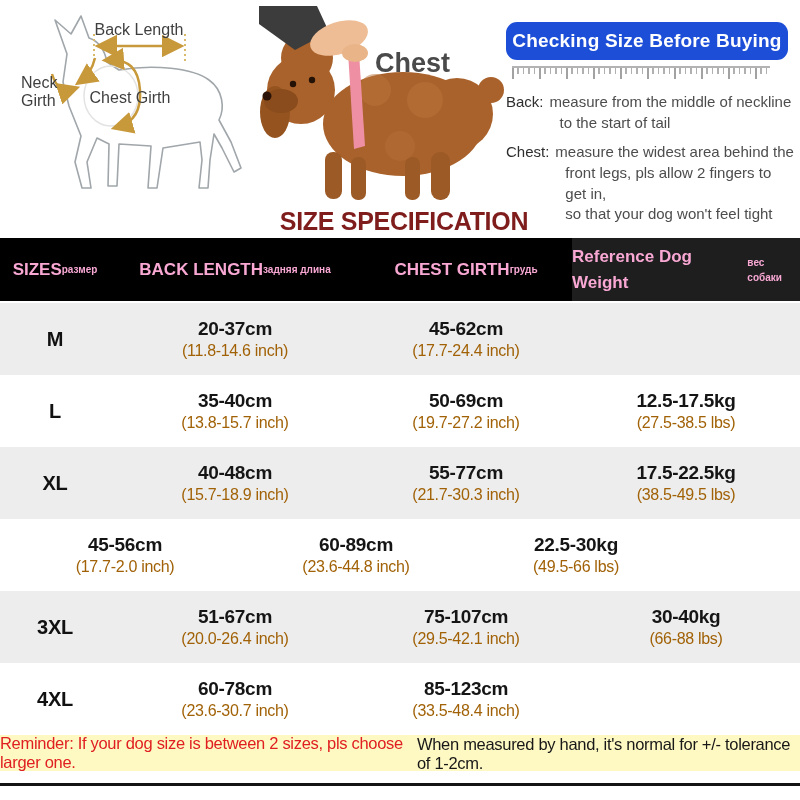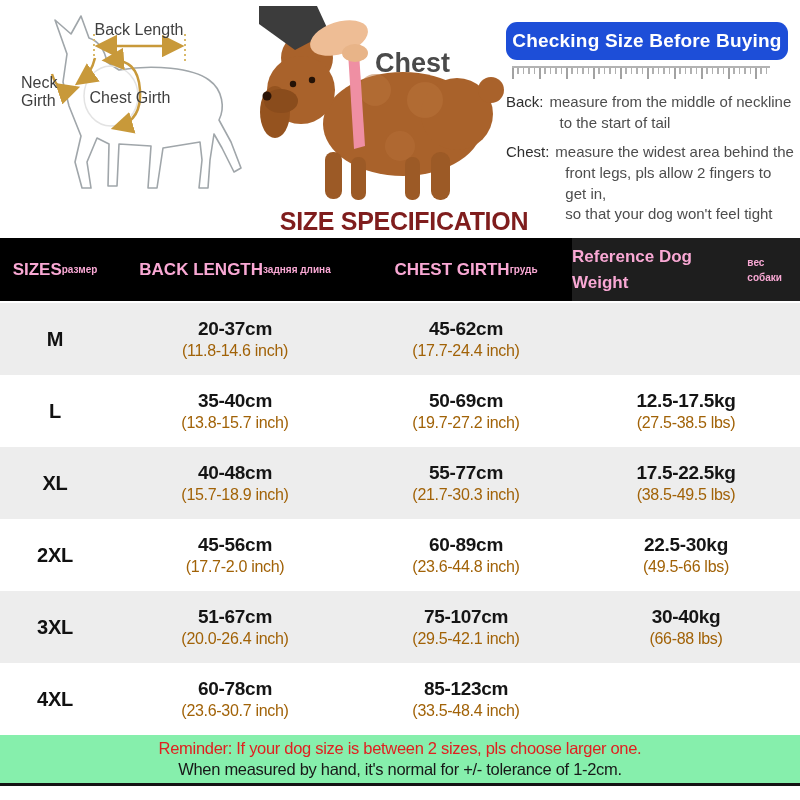--- a/index.html
+++ b/index.html
@@ -40,22 +40,22 @@
   .th.c4{background:#1E1E1E}
   .c1{width:110px}.c2{width:250px}.c3{width:212px}.c4{width:228px}
   .row{display:flex;height:72px}
   .row.alt{background:#EDEDED}
   .cell{display:flex;flex-direction:column;align-items:center;justify-content:center}
   .size-label{font-size:20px;font-weight:bold;color:#111;letter-spacing:-.3px}
   .v1{font-size:19px;font-weight:bold;color:#151515;letter-spacing:-.3px}
   .v2{font-size:16px;color:#a16207;margin-top:2px;letter-spacing:-.3px}
 
   
-  .footer{position:absolute;top:735px;left:0;width:800px;height:48px;background:#86efac;
-          display:flex;flex-direction:column;align-items:center;justify-content:center}
+  .footer{position:absolute;top:735px;left:0;width:800px;height:36px;background:#fef9c3;
+          display:flex;flex-direction:row;align-items:center;justify-content:center}
   .rem{color:#E02020;font-size:16.5px;letter-spacing:-.3px}
   .tol{color:#181818;font-size:16.5px;margin-top:2px;letter-spacing:-.3px}
   .bottom-line{position:absolute;top:783px;left:0;width:800px;height:3px;background:#141414}
 </style>
 </head>
 <body>
 
 <div class="canvas">
 
   <div class="top">
@@ -212,23 +212,20 @@
           <span class="v1">55-77cm</span>
           <span class="v2">(21.7-30.3 inch)</span>
         </div>
       <div class="cell c4">
           <span class="v1">17.5-22.5kg</span>
           <span class="v2">(38.5-49.5 lbs)</span>
         </div>
     </div>
 
     <div class="row">
-      <div class="cell c1">
-          <span class="size-label">2XL</span>
-        </div>
       <div class="cell c2">
           <span class="v1">45-56cm</span>
           <span class="v2">(17.7-2.0 inch)</span>
         </div>
       <div class="cell c3">
           <span class="v1">60-89cm</span>
           <span class="v2">(23.6-44.8 inch)</span>
         </div>
       <div class="cell c4">
           <span class="v1">22.5-30kg</span>

